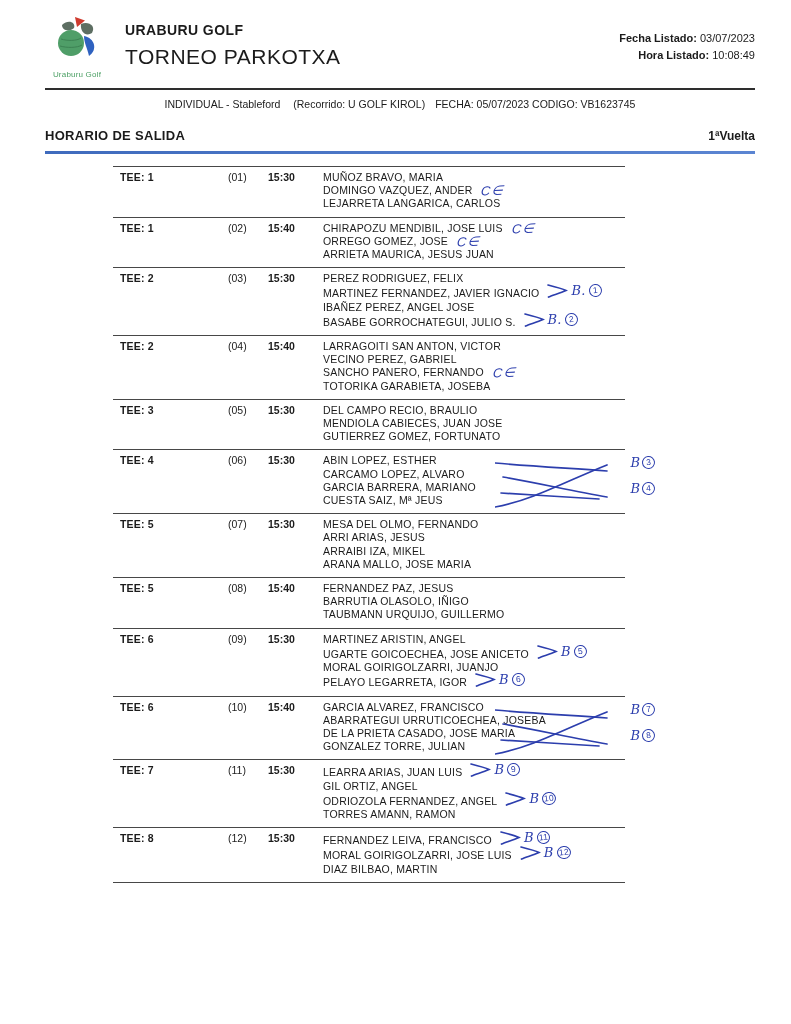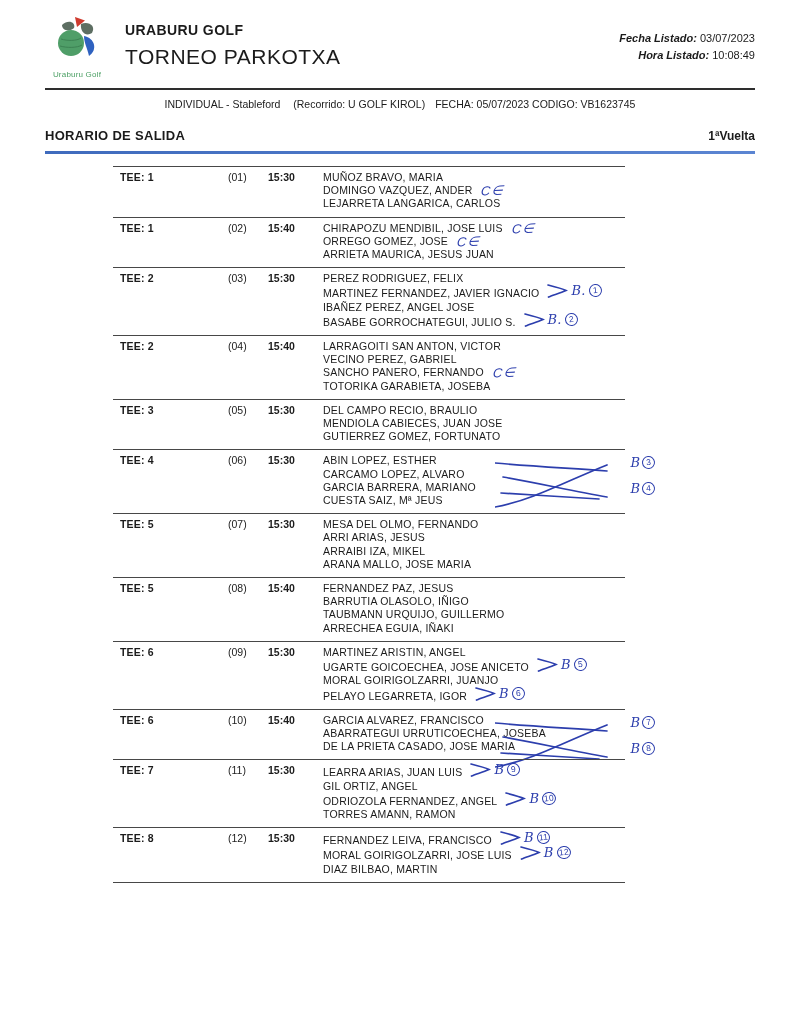--- a/index.html
+++ b/index.html
@@ -12,21 +12,21 @@
   .content{position:absolute;left:45px;top:16px;width:710px;}
 
   
   .header-top{display:flex;align-items:flex-start;}
   .logo{width:64px;flex:0 0 64px;text-align:center;}
   .logo-caption{font-size:8px;color:#4a9f63;margin-top:-2px;letter-spacing:0.2px;}
   .titles{margin-left:16px;padding-top:6px;}
   .club{font-size:14px;font-weight:bold;letter-spacing:0.4px;}
   .tournament{font-size:21px;letter-spacing:0.5px;margin-top:7px;}
   .listado{margin-left:auto;padding-top:14px;font-size:11px;text-align:right;line-height:17px;white-space:nowrap;}
-  .listado .lb{font-weight:bold;font-style:italic;}
+  .listado .lb{font-weight:bold;}
 
   .rule-dark{height:2px;background:#2e2e2e;margin-top:9px;}
   .rule-blue{height:3px;background:linear-gradient(to right,#3f6bbd,#5b85d2);margin-top:8px;}
 
   .sub1{display:flex;justify-content:center;font-size:10.5px;margin-top:8px;}
   .sub1 .left span{margin-right:10px;}
   .sub2{display:flex;justify-content:space-between;align-items:flex-end;margin-top:18px;}
   .sec-title{font-size:13px;font-weight:bold;letter-spacing:0.3px;}
   .round{font-size:12px;font-weight:bold;}
 
@@ -219,21 +219,20 @@
           </div>
         </div>
         <div class="trow">
           <div class="c-tee">TEE: 5</div>
           <div class="c-ord">(08)</div>
           <div class="c-time">15:40</div>
           <div class="c-players">
             <div class="pline"><span class="pname">FERNANDEZ PAZ, JESUS</span></div>
             <div class="pline"><span class="pname">BARRUTIA OLASOLO, IÑIGO</span></div>
             <div class="pline"><span class="pname">TAUBMANN URQUIJO, GUILLERMO</span></div>
-            <div class="pline"><span class="pname">ARRECHEA EGUIA, IÑAKI</span></div>
           </div>
         </div>
         <div class="trow">
           <div class="c-tee">TEE: 6</div>
           <div class="c-ord">(09)</div>
           <div class="c-time">15:30</div>
           <div class="c-players">
             <div class="pline"><span class="pname">MARTINEZ ARISTIN, ANGEL</span></div>
             <div class="pline"><span class="pname">UGARTE GOICOECHEA, JOSE ANICETO</span><span class="arrow-wrap">
                 <svg width="22" height="15" viewBox="0 0 22 15">
@@ -253,20 +252,21 @@
           </div>
         </div>
         <div class="trow">
           <div class="c-tee">TEE: 6</div>
           <div class="c-ord">(10)</div>
           <div class="c-time">15:40</div>
           <div class="c-players">
             <div class="pline"><span class="pname">GARCIA ALVAREZ, FRANCISCO</span></div>
             <div class="pline"><span class="pname">ABARRATEGUI URRUTICOECHEA, JOSEBA</span></div>
             <div class="pline"><span class="pname">DE LA PRIETA CASADO, JOSE MARIA</span></div>
+            <div class="pline"><span class="pname">GONZALEZ TORRE, JULIAN</span></div>
             <div class="cross">
               <svg width="118" height="52" viewBox="0 0 118 52">
                 <path d="M0 7 C34 10 70 12 112 15" class="stroke"></path>
                 <path d="M8 21 C42 27 78 35 112 41" class="stroke"></path>
                 <path d="M0 51 C36 45 76 23 112 9" class="stroke"></path>
                 <path d="M6 37 C38 39 72 41 104 43" class="stroke"></path>
               </svg>
               <div class="cross-label top">
                 <span class="blabel pen">B</span>
                 <span class="circle pen">7</span>

